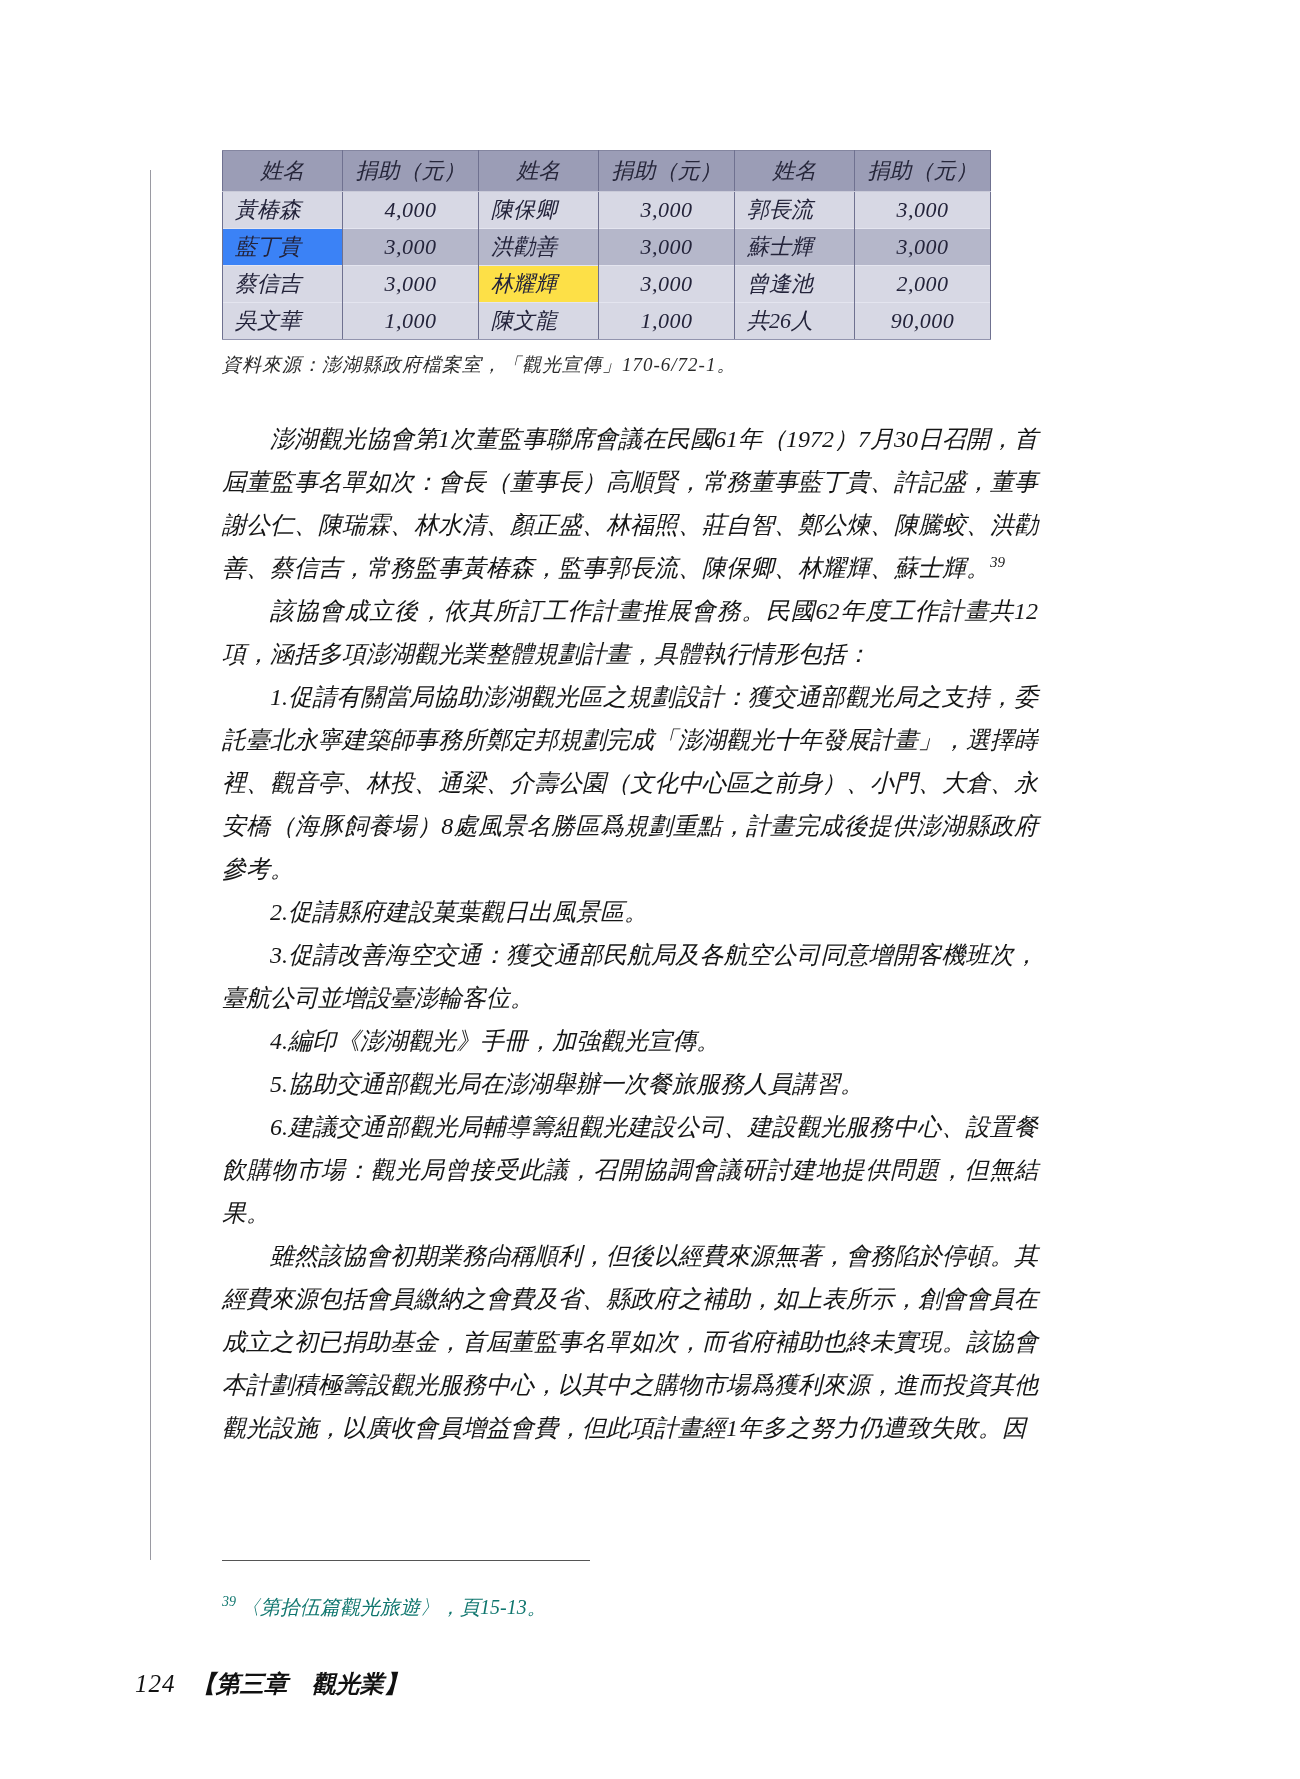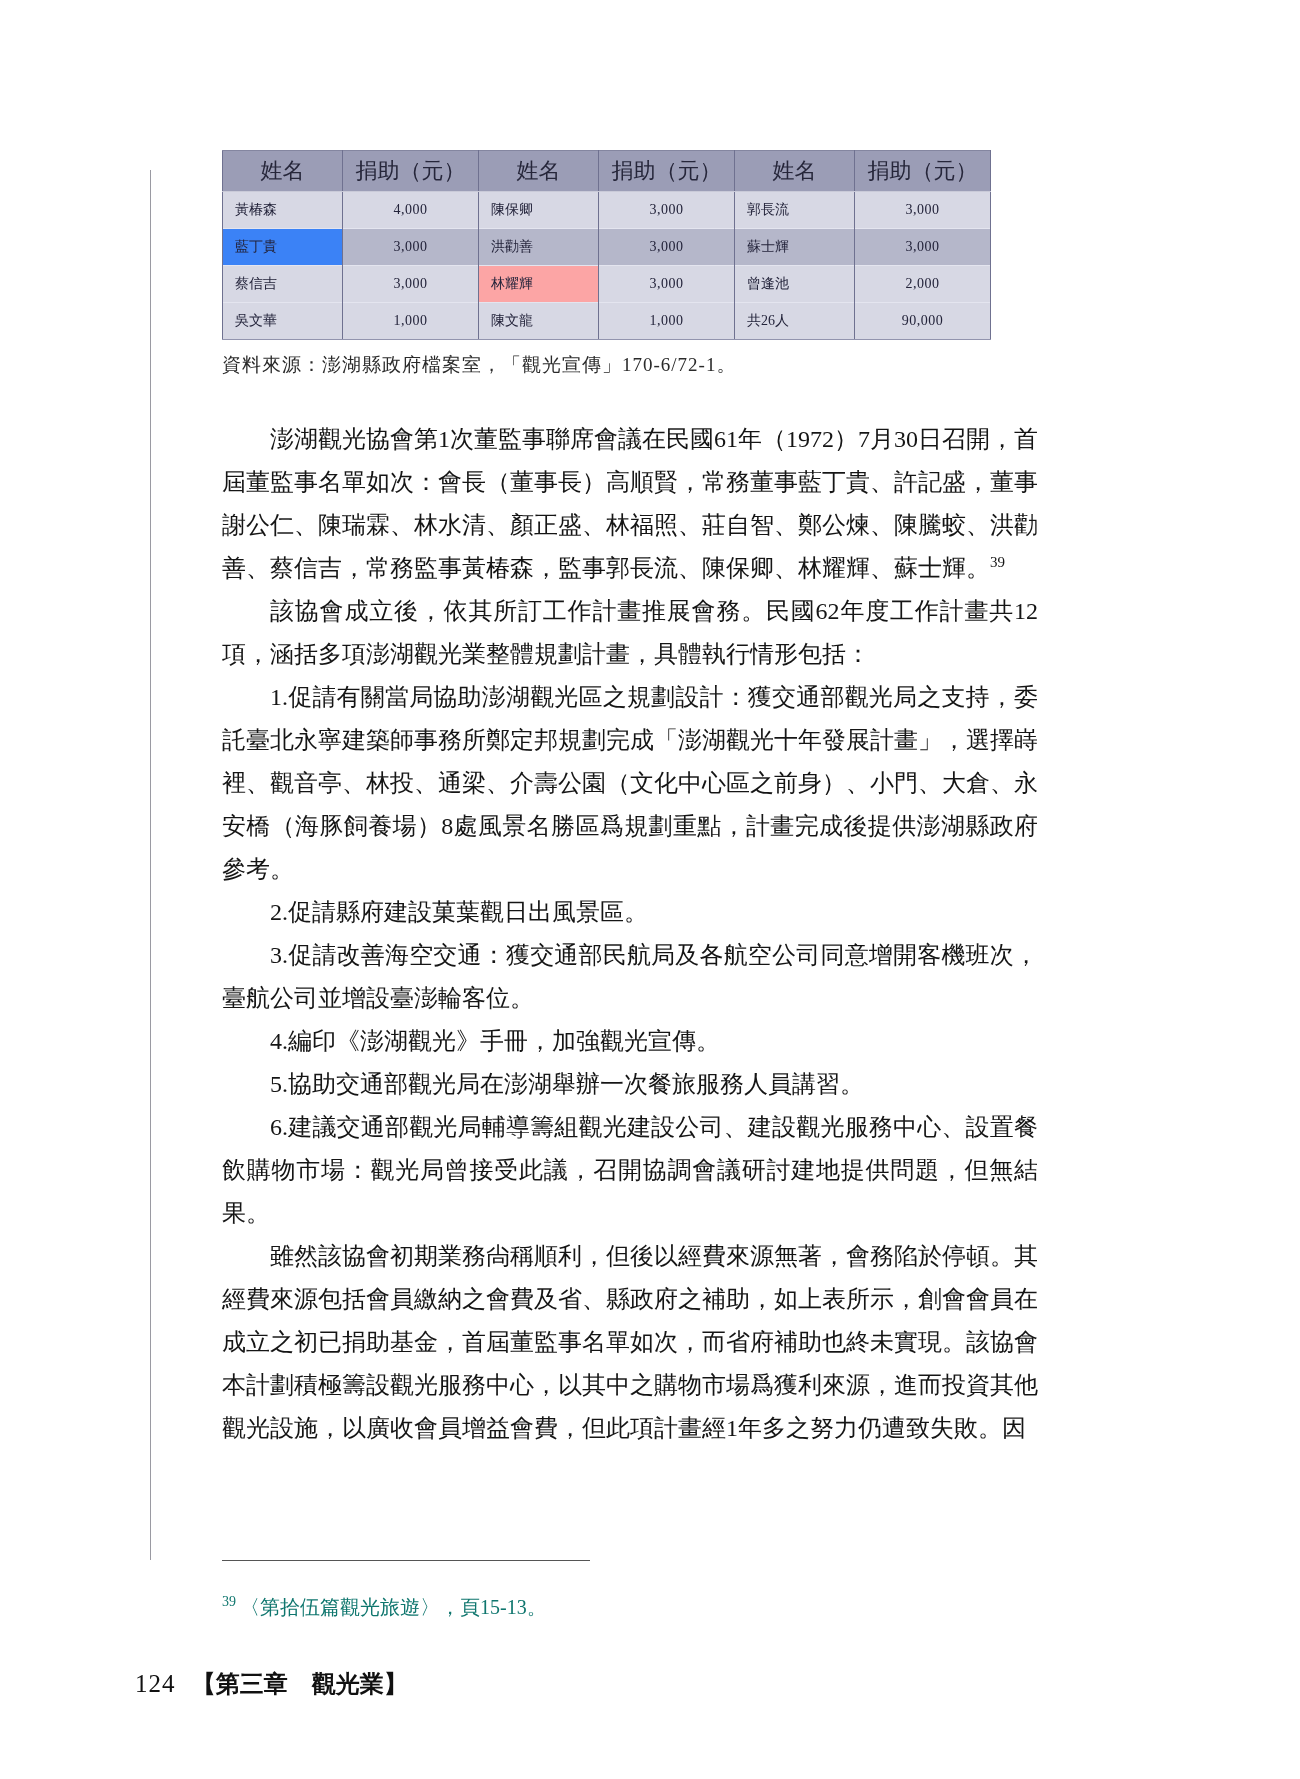--- a/index.html
+++ b/index.html
@@ -4,20 +4,21 @@
 <style>
   html, body { margin: 0; padding: 0; background: #ffffff; }
   .page {
     position: relative;
     width: 1300px;
     height: 1779px;
     background: #ffffff;
     font-family: "Liberation Serif", "DejaVu Serif", serif;
     color: #1b1b1b;
     overflow: hidden;
+    font-style: italic;
   }
   .margin-rule {
     position: absolute;
     left: 150px;
     top: 170px;
     width: 1px;
     height: 1390px;
     background: #9a9aa2;
   }
   .content {
@@ -38,21 +39,21 @@
     font-size: 22px;
     text-align: center;
     color: #26263a;
     border-left: 1px solid #6f7190;
     border-right: 1px solid #6f7190;
     border-top: 1px solid #8486a0;
     border-bottom: 1px solid #c9cad8;
   }
   table.donation td {
     height: 34px;
-    font-size: 14px;
+    font-size: 22px;
     color: #23233a;
     border-left: 1px solid #6f7190;
     border-right: 1px solid #6f7190;
     border-top: 1px solid #e4e5ef;
   }
   table.donation tr:last-child td { border-bottom: 1px solid #9294ae; }
   td.cell-name { text-align: left; padding-left: 12px; }
   td.cell-amount { text-align: center; font-size: 23px; letter-spacing: 0.5px; }
   col.c-name { width: 120px; }
   col.c-amount { width: 136px; }
@@ -148,21 +149,21 @@
             <td class="cell-name" style="background: #3b82f6;">藍丁貴</td>
             <td class="cell-amount" style="background: rgb(181, 183, 202);">3,000</td>
             <td class="cell-name" style="background: rgb(181, 183, 202);">洪勸善</td>
             <td class="cell-amount" style="background: rgb(181, 183, 202);">3,000</td>
             <td class="cell-name" style="background: rgb(181, 183, 202);">蘇士輝</td>
             <td class="cell-amount" style="background: rgb(181, 183, 202);">3,000</td>
           </tr>
           <tr>
             <td class="cell-name" style="background: rgb(215, 216, 228);">蔡信吉</td>
             <td class="cell-amount" style="background: rgb(215, 216, 228);">3,000</td>
-            <td class="cell-name" style="background: #fca5a5;">林耀輝</td>
+            <td class="cell-name" style="background: #fde047;">林耀輝</td>
             <td class="cell-amount" style="background: rgb(215, 216, 228);">3,000</td>
             <td class="cell-name" style="background: rgb(215, 216, 228);">曾逢池</td>
             <td class="cell-amount" style="background: rgb(215, 216, 228);">2,000</td>
           </tr>
           <tr>
             <td class="cell-name" style="background: rgb(215, 216, 228);">吳文華</td>
             <td class="cell-amount" style="background: rgb(215, 216, 228);">1,000</td>
             <td class="cell-name" style="background: rgb(215, 216, 228);">陳文龍</td>
             <td class="cell-amount" style="background: rgb(215, 216, 228);">1,000</td>
             <td class="cell-name" style="background: rgb(215, 216, 228);">共26人</td>

